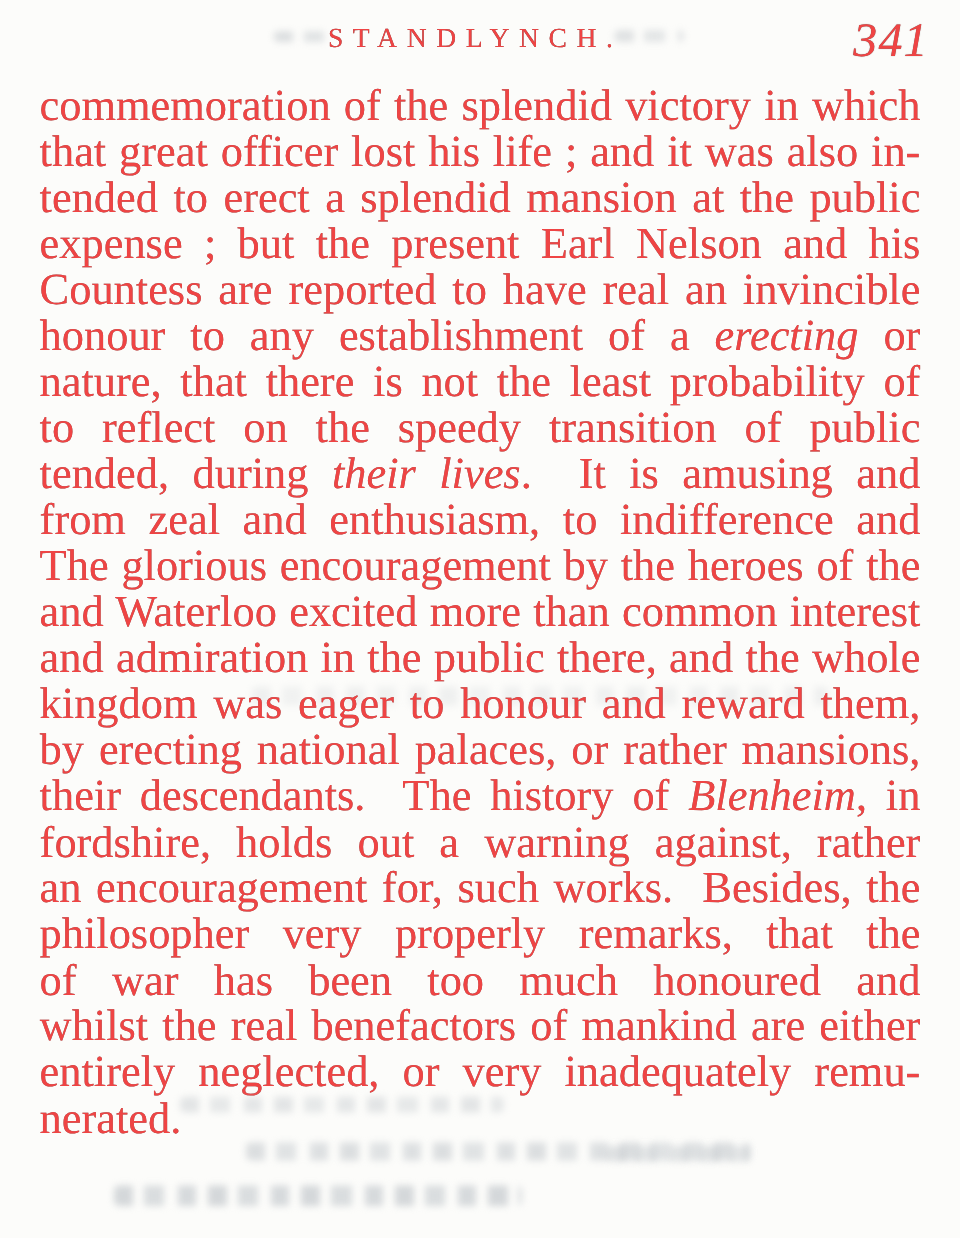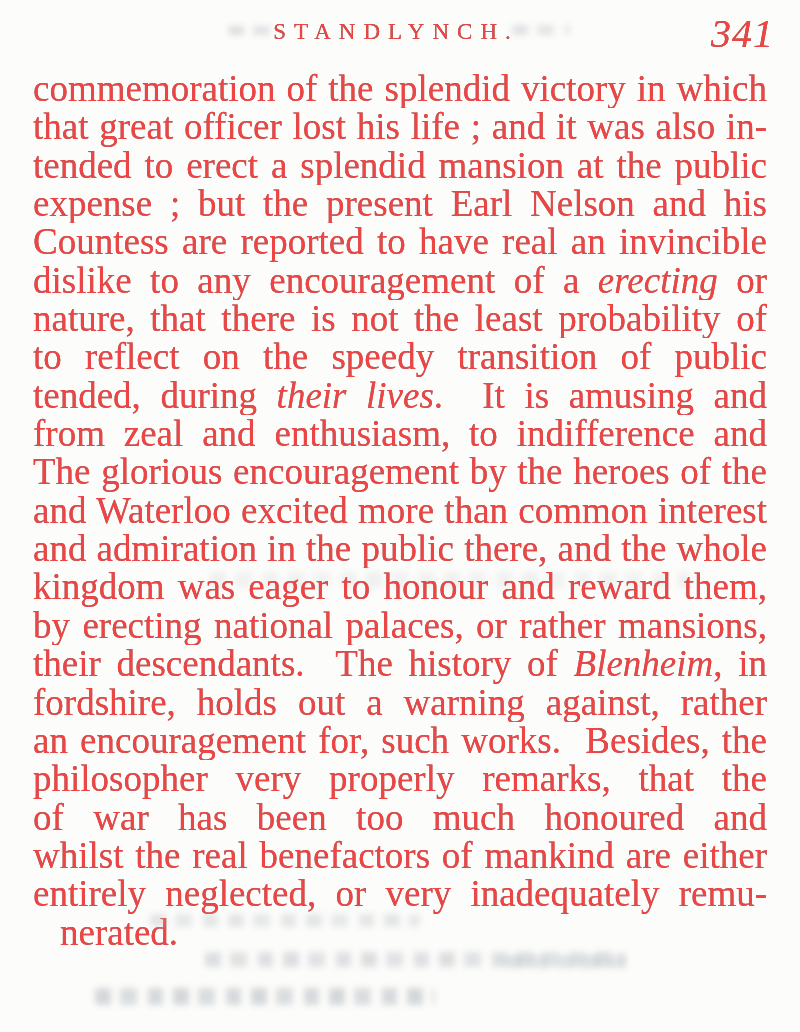--- a/index.html
+++ b/index.html
@@ -50,21 +50,21 @@
     font-size: 37px;
     line-height: 38.35px;
     height: 38.35px;
     text-align: justify;
     text-align-last: justify;
     white-space: nowrap; 
     white-space: normal;
     overflow: hidden;
     text-shadow: 0 0 0.5px rgba(38,36,31,.65);
   }
-  .text-line.last { text-align-last: left; margin-left: 27px; }
+  .text-line.last { text-align-last: left; }
   .text-line i { font-style: italic; }
 
   
   .smudge {
     position: absolute;
     filter: blur(3px);
     background: repeating-linear-gradient(90deg,
       #b4bac0 0px, #b4bac0 16px, transparent 16px, transparent 25px,
       #bec4c9 25px, #bec4c9 42px, transparent 42px, transparent 53px,
       #b8bec4 53px, #b8bec4 68px, transparent 68px, transparent 78px);
@@ -91,21 +91,21 @@
   </div>
 
   <div class="smudge sm-mid"></div>
 
   <div class="text-block">
       <div class="text-line"><span>commemoration of the splendid victory in which</span></div>
       <div class="text-line"><span>that great officer lost his life ; and it was also in-</span></div>
       <div class="text-line"><span>tended to erect a splendid mansion at the public</span></div>
       <div class="text-line"><span>expense ; but the present Earl Nelson and his</span></div>
       <div class="text-line"><span>Countess are reported to have real an invincible</span></div>
-      <div class="text-line"><span>dislike to any encouragement of a </span><i>erecting</i><span> or </span><i>expensive</i></div>
+      <div class="text-line"><span>honour to any establishment of a </span><i>erecting</i><span> or </span><i>expensive</i></div>
       <div class="text-line"><span>nature, that there is not the least probability of any</span></div>
       <div class="text-line"><span>to reflect on the speedy transition of public feeling,</span></div>
       <div class="text-line"><span>tended, during </span><i>their lives</i><span>.&nbsp; It is amusing and curious</span></div>
       <div class="text-line"><span>from zeal and enthusiasm, to indifference and apathy.</span></div>
       <div class="text-line"><span>The glorious encouragement by the heroes of the Nile</span></div>
       <div class="text-line"><span>and Waterloo excited more than common interest</span></div>
       <div class="text-line"><span>and admiration in the public there, and the whole</span></div>
       <div class="text-line"><span>kingdom was eager to honour and reward them,</span></div>
       <div class="text-line"><span>by erecting national palaces, or rather mansions, for</span></div>
       <div class="text-line"><span>their descendants.&nbsp; The history of </span><i>Blenheim</i><span>, in Ox-</span></div>

